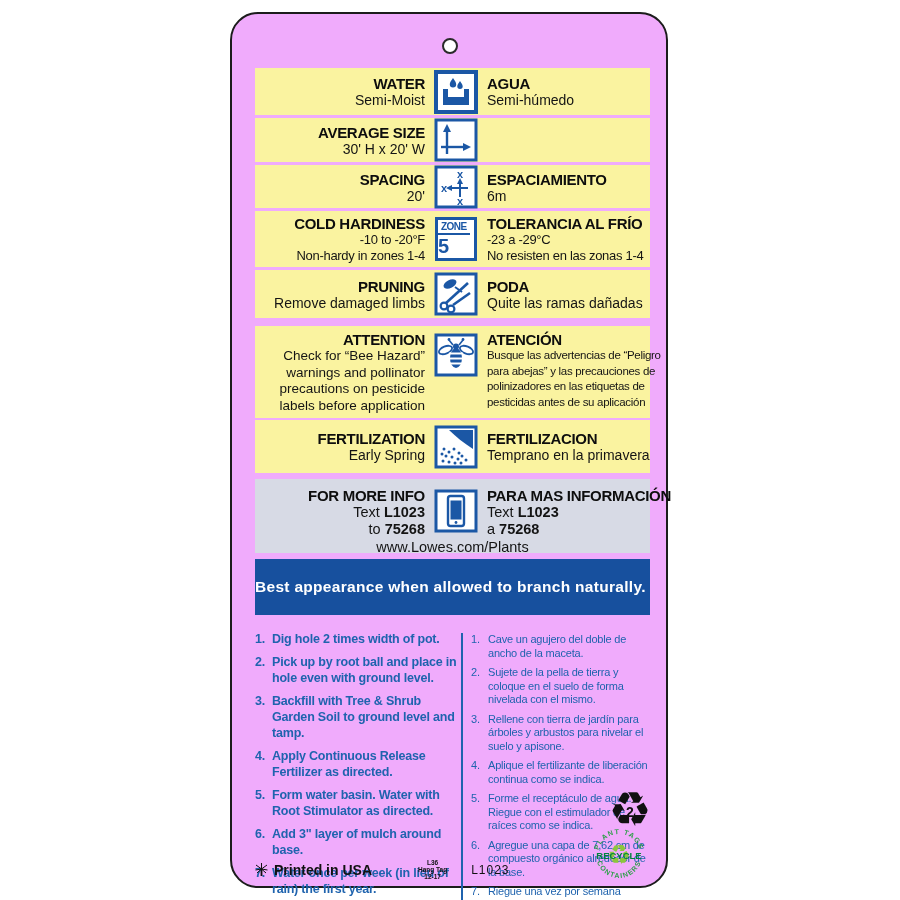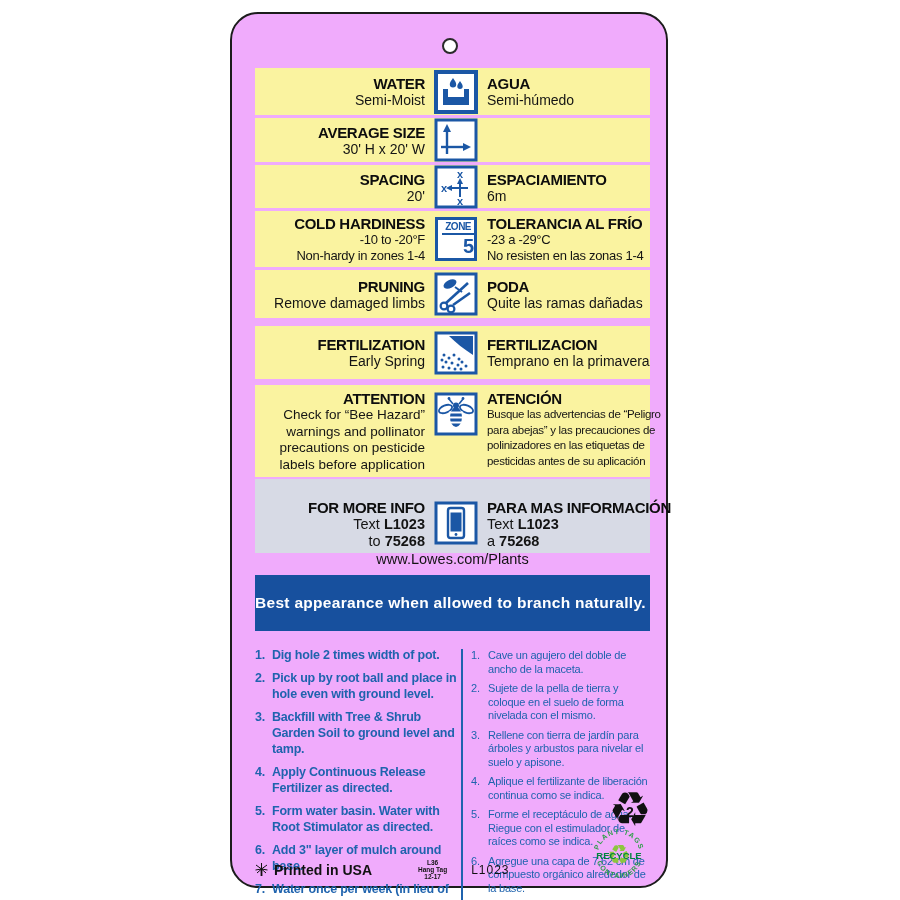--- a/index.html
+++ b/index.html
@@ -15,29 +15,29 @@
   .en{text-align:right;padding-right:8px;}
   .es{text-align:left;padding-left:8px;}
   .ttl{font-weight:bold;font-size:15px;line-height:17px;letter-spacing:-0.3px;color:#0d0d0d;white-space:nowrap;}
   .ln{font-size:14px;line-height:16px;color:#141414;white-space:nowrap;}
   .r1{height:47px;} .r2{height:44px;} .r3{height:43px;}
   .r4{height:56px;} .r4 .ln{font-size:13px;letter-spacing:-0.3px;}
   .r5{height:48px;margin-bottom:8px;} .r6{height:53px;margin-bottom:6px;}
   .r7{height:92px;margin-bottom:2px;align-items:start;padding-top:5px;}
   .r7 .en .ln{font-size:13.5px;line-height:16.5px;}
   .r7 .es .ln{font-size:11.5px;line-height:15.5px;letter-spacing:-0.3px;}
-  .r8wrap{background:#D7DAE5;margin-bottom:22px;height:74px;box-sizing:border-box;padding-top:20px;}
+  .r8wrap{background:#D7DAE5;margin-bottom:6px;height:74px;box-sizing:border-box;padding-top:8px;}
   .r8{display:grid;grid-template-columns:178px 46px 171px;align-items:start;background:transparent;margin:0;}
   .r8 .ln{font-size:14.5px;line-height:17px;}
   .b{font-weight:bold;}
   .website{text-align:center;font-size:14.5px;line-height:17px;color:#141414;margin-top:1px;}
   .iconcell{display:flex;justify-content:center;align-items:center;}
   .icon-sq{width:44px;height:44px;}
   .zone-icon{width:42px;height:44px;border:3px solid #1B57A5;background:#fff;box-sizing:border-box;
-             display:flex;flex-direction:column;align-items:flex-end;}
+             display:flex;flex-direction:column;align-items:flex-start;}
   .zone-word{font-size:10px;font-weight:bold;color:#1B57A5;letter-spacing:-0.5px;line-height:12px;
              border-bottom:2px solid #1B57A5;width:88%;text-align:center;margin-top:1px;}
   .zone-num{font-size:20px;font-weight:bold;color:#1B57A5;line-height:23px;}
   .banner{height:56px;background:#17509E;display:flex;align-items:center;justify-content:flex-start;}
   .banner span{color:#fff;font-weight:bold;font-size:15.5px;letter-spacing:0.3px;white-space:nowrap;}
   .planting{display:flex;margin-top:16px;}
   .pcol-en{width:204px;}
   .pdivider{border-left:2px solid #1F63AE;margin:2px 8px 4px 2px;}
   .pcol-es{flex:1;padding-top:2px;}
   .ptitle{font-size:19px;font-weight:bold;color:#1F63AE;margin:0 0 10px 2px;letter-spacing:0.2px;white-space:nowrap;}
@@ -156,20 +156,53 @@
             <circle cx="10" cy="34" r="3.4" fill="none" stroke="#1B57A5" stroke-width="2.2"></circle>
             <circle cx="17" cy="37" r="3.4" fill="none" stroke="#1B57A5" stroke-width="2.2"></circle>
           </svg>
         </div>
         <div class="es">
           <div class="ttl">PODA</div>
           <div class="ln">Quite las ramas dañadas</div>
         </div>
       </div>
 
+      <div class="row r7">
+        <div class="en">
+          <div class="ttl">ATTENTION</div>
+          <div class="ln">Check for “Bee Hazard”</div>
+          <div class="ln">warnings and pollinator</div>
+          <div class="ln">precautions on pesticide</div>
+          <div class="ln">labels before application</div>
+        </div>
+        <div class="iconcell" style="margin-top:2px;">
+          <svg class="icon-sq" viewBox="0 0 44 44">
+            <rect x="2" y="2" width="40" height="40" fill="#fff" stroke="#1B57A5" stroke-width="3"></rect>
+            <line x1="19" y1="12" x2="15" y2="7" stroke="#1B57A5" stroke-width="1.6"></line>
+            <line x1="25" y1="12" x2="29" y2="7" stroke="#1B57A5" stroke-width="1.6"></line>
+            <circle cx="15" cy="6.5" r="1.4" fill="#1B57A5"></circle>
+            <circle cx="29" cy="6.5" r="1.4" fill="#1B57A5"></circle>
+            <ellipse cx="11.5" cy="17" rx="7" ry="3.6" fill="none" stroke="#1B57A5" stroke-width="1.8" transform="rotate(-22 11.5 17)"></ellipse>
+            <ellipse cx="32.5" cy="17" rx="7" ry="3.6" fill="none" stroke="#1B57A5" stroke-width="1.8" transform="rotate(22 32.5 17)"></ellipse>
+            <circle cx="22" cy="13.5" r="3" fill="#1B57A5"></circle>
+            <ellipse cx="22" cy="25" rx="6" ry="10" fill="#1B57A5"></ellipse>
+            <line x1="15" y1="20.5" x2="29" y2="20.5" stroke="#fff" stroke-width="2"></line>
+            <line x1="15" y1="25.5" x2="29" y2="25.5" stroke="#fff" stroke-width="2"></line>
+            <line x1="16" y1="30.5" x2="28" y2="30.5" stroke="#fff" stroke-width="2"></line>
+          </svg>
+        </div>
+        <div class="es">
+          <div class="ttl">ATENCIÓN</div>
+          <div class="ln">Busque las advertencias de “Peligro</div>
+          <div class="ln">para abejas” y las precauciones de</div>
+          <div class="ln">polinizadores en las etiquetas de</div>
+          <div class="ln">pesticidas antes de su aplicación</div>
+        </div>
+      </div>
+
       <div class="row r6">
         <div class="en">
           <div class="ttl">FERTILIZATION</div>
           <div class="ln">Early Spring</div>
         </div>
         <div class="iconcell">
           <svg class="icon-sq" viewBox="0 0 44 44">
             <rect x="2" y="2" width="40" height="40" fill="#fff" stroke="#1B57A5" stroke-width="3"></rect>
             <path d="M15 5 L39 5 L39 24 C30 18 22 12 15 5 z" fill="#1B57A5"></path>
             <g fill="#1B57A5">
@@ -186,53 +219,20 @@
                 <circle cx="28" cy="31" r="1.5"></circle>
                 <circle cx="27" cy="38" r="1.5"></circle>
               <circle cx="32" cy="35" r="1.5"></circle>
                 <circle cx="8" cy="29" r="1.5"></circle>
             </g>
           </svg>
         </div>
         <div class="es">
           <div class="ttl">FERTILIZACION</div>
           <div class="ln">Temprano en la primavera</div>
-        </div>
-      </div>
-
-      <div class="row r7">
-        <div class="en">
-          <div class="ttl">ATTENTION</div>
-          <div class="ln">Check for “Bee Hazard”</div>
-          <div class="ln">warnings and pollinator</div>
-          <div class="ln">precautions on pesticide</div>
-          <div class="ln">labels before application</div>
-        </div>
-        <div class="iconcell" style="margin-top:2px;">
-          <svg class="icon-sq" viewBox="0 0 44 44">
-            <rect x="2" y="2" width="40" height="40" fill="#fff" stroke="#1B57A5" stroke-width="3"></rect>
-            <line x1="19" y1="12" x2="15" y2="7" stroke="#1B57A5" stroke-width="1.6"></line>
-            <line x1="25" y1="12" x2="29" y2="7" stroke="#1B57A5" stroke-width="1.6"></line>
-            <circle cx="15" cy="6.5" r="1.4" fill="#1B57A5"></circle>
-            <circle cx="29" cy="6.5" r="1.4" fill="#1B57A5"></circle>
-            <ellipse cx="11.5" cy="17" rx="7" ry="3.6" fill="none" stroke="#1B57A5" stroke-width="1.8" transform="rotate(-22 11.5 17)"></ellipse>
-            <ellipse cx="32.5" cy="17" rx="7" ry="3.6" fill="none" stroke="#1B57A5" stroke-width="1.8" transform="rotate(22 32.5 17)"></ellipse>
-            <circle cx="22" cy="13.5" r="3" fill="#1B57A5"></circle>
-            <ellipse cx="22" cy="25" rx="6" ry="10" fill="#1B57A5"></ellipse>
-            <line x1="15" y1="20.5" x2="29" y2="20.5" stroke="#fff" stroke-width="2"></line>
-            <line x1="15" y1="25.5" x2="29" y2="25.5" stroke="#fff" stroke-width="2"></line>
-            <line x1="16" y1="30.5" x2="28" y2="30.5" stroke="#fff" stroke-width="2"></line>
-          </svg>
-        </div>
-        <div class="es">
-          <div class="ttl">ATENCIÓN</div>
-          <div class="ln">Busque las advertencias de “Peligro</div>
-          <div class="ln">para abejas” y las precauciones de</div>
-          <div class="ln">polinizadores en las etiquetas de</div>
-          <div class="ln">pesticidas antes de su aplicación</div>
         </div>
       </div>
 
       <div class="r8wrap">
         <div class="r8">
           <div class="en">
             <div class="ttl">FOR MORE INFO</div>
             <div class="ln"><span>Text </span><span class="b">L1023</span></div>
             <div class="ln"><span>to </span><span class="b">75268</span></div>
           </div>

